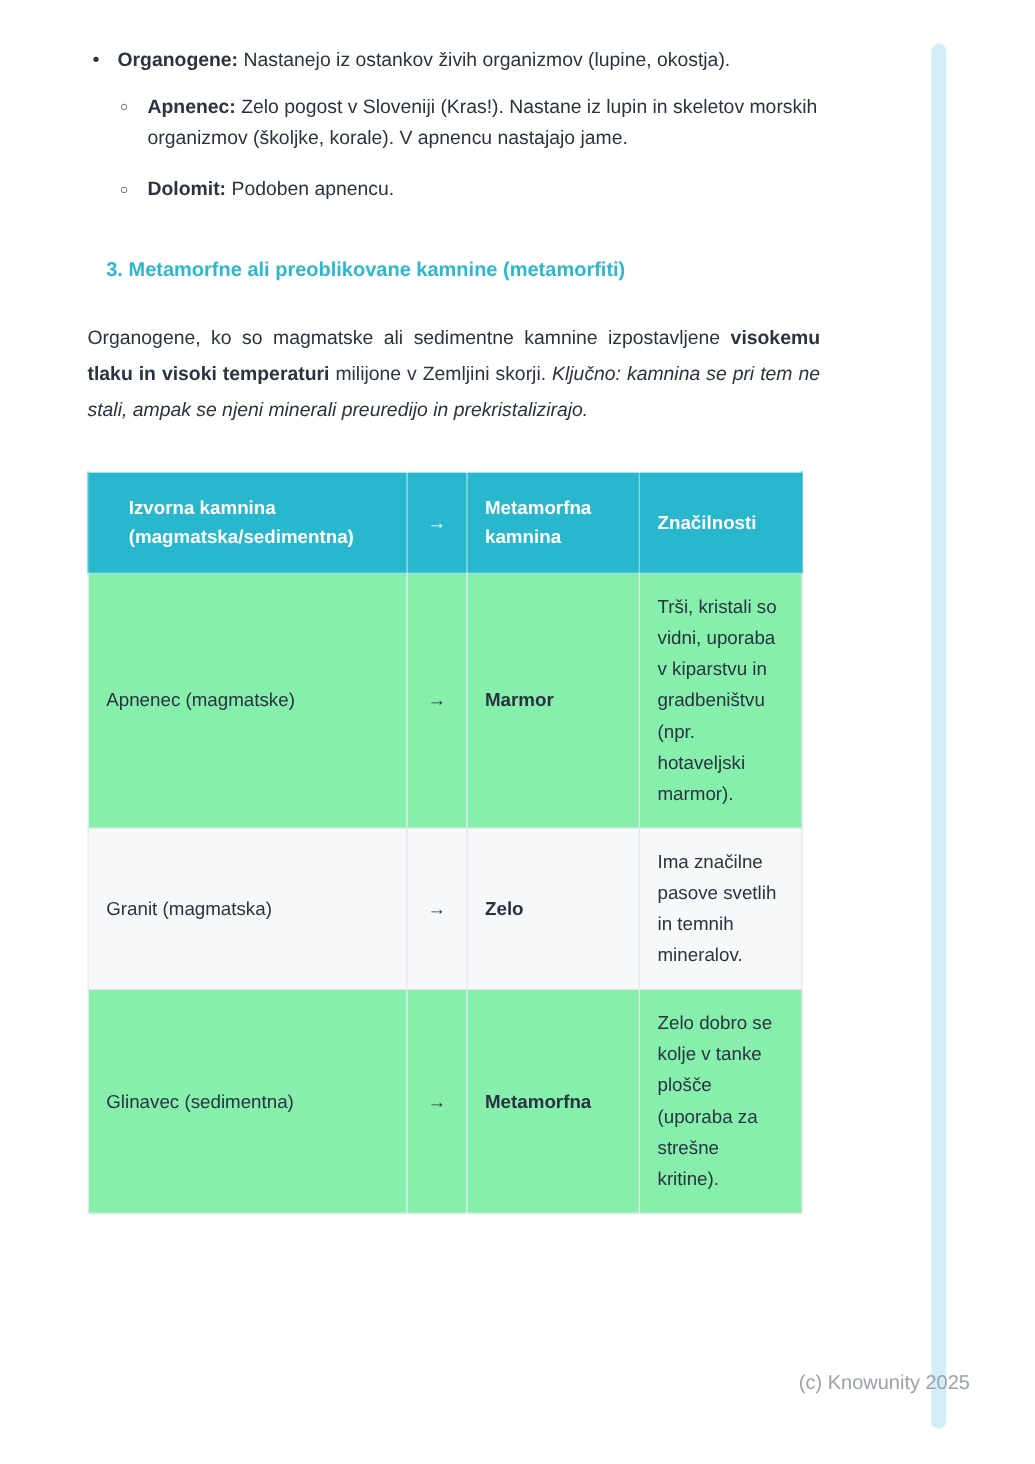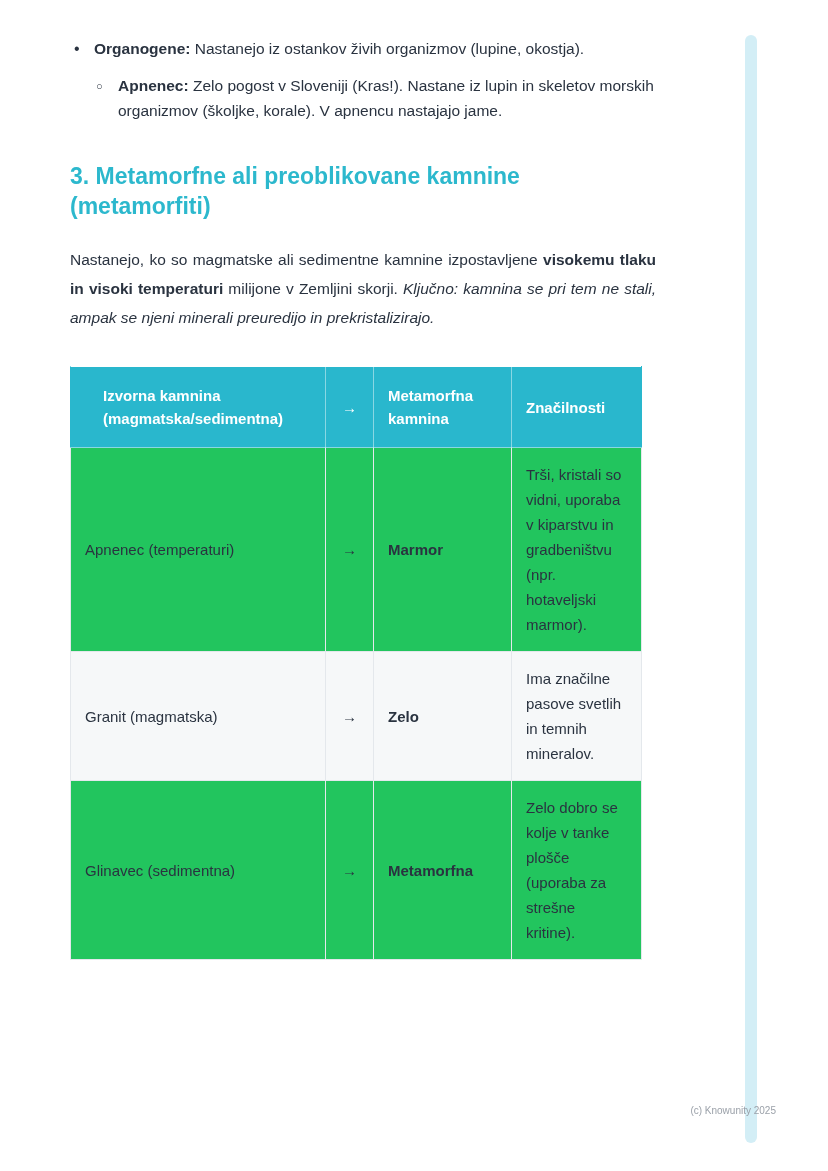--- a/index.html
+++ b/index.html
@@ -70,22 +70,22 @@
     position: absolute;
     left: 2px;
     top: 1px;
     font-size: 11px;
     color: #2a3340;
   }
   .b { font-weight: 700; }
   .i { font-style: italic; }
   
   h2.section-heading {
-    margin: 38px 0 24px 0;
-    font-size: 23px;
+    margin: 38px 0 24px 15px;
+    font-size: 16px;
     line-height: 30px;
     font-weight: 700;
     color: #2cb8cd;
     width: 560px;
   }
   
   p.intro {
     margin: 0 0 34px 0;
     width: 586px;
     font-size: 15.5px;
@@ -112,34 +112,34 @@
     line-height: 23px;
     border: 1px solid rgba(255,255,255,0.45);
     vertical-align: middle;
   }
   table.rock-table thead th.th-arrow { text-align: center; padding-left: 6px; padding-right: 6px; }
   table.rock-table tbody td {
     border: 1px solid #e4e8ec;
     padding: 14px;
     line-height: 25px;
     vertical-align: middle;
-    background: #22c55e;
+    background: #86efac;
   }
   table.rock-table tbody tr:nth-child(even) td { background: #f6f8f9; }
   table.rock-table td.cell-arrow { text-align: center; padding-left: 4px; padding-right: 4px; }
   table.rock-table td.cell-result { font-weight: 700; }
   
   table.rock-table thead tr th:first-child { border-left-color: #29b7cd; padding-left: 32px; }
   table.rock-table thead tr th:last-child { border-right-color: #29b7cd; }
   
   .footer-credit {
     position: absolute;
     right: 52px;
     bottom: 55px;
-    font-size: 10px;
+    font-size: 16px;
     color: #9ba1a9;
     z-index: 2;
   }
 </style>
 </head>
 <body>
 
 <div class="page">
 
   <div class="accent-stripe"></div>
@@ -148,28 +148,32 @@
 
     <ul class="main-list">
       <li>
         <span class="b">Organogene:</span>
         <span>Nastanejo iz ostankov živih organizmov (lupine, okostja).</span>
         <ul class="sub-list">
           <li>
             <span class="b">Apnenec:</span>
             <span>Zelo pogost v Sloveniji (Kras!). Nastane iz lupin in skeletov morskih organizmov (školjke, korale). V apnencu nastajajo jame.</span>
           </li>
+          <li>
+            <span class="b">Dolomit:</span>
+            <span>Podoben apnencu.</span>
+          </li>
         </ul>
       </li>
     </ul>
 
     <h2 class="section-heading">3. Metamorfne ali preoblikovane kamnine (metamorfiti)</h2>
 
     <p class="intro">
-      <span>Nastanejo, ko so magmatske ali sedimentne kamnine izpostavljene</span>
+      <span>Organogene, ko so magmatske ali sedimentne kamnine izpostavljene</span>
       <span class="b">visokemu tlaku in visoki temperaturi</span>
       <span>milijone v Zemljini skorji.</span>
       <span class="i">Ključno: kamnina se pri tem ne stali, ampak se njeni minerali preuredijo in prekristalizirajo.</span>
     </p>
 
     <table class="rock-table">
       <colgroup>
         <col class="c-source">
         <col class="c-arrow">
         <col class="c-result">
@@ -178,21 +182,21 @@
       <thead>
         <tr>
           <th>Izvorna kamnina (magmatska/sedimentna)</th>
           <th class="th-arrow">→</th>
           <th>Metamorfna kamnina</th>
           <th>Značilnosti</th>
         </tr>
       </thead>
       <tbody>
         <tr>
-          <td>Apnenec (temperaturi)</td>
+          <td>Apnenec (magmatske)</td>
           <td class="cell-arrow">→</td>
           <td class="cell-result">Marmor</td>
           <td>Trši, kristali so vidni, uporaba v kiparstvu in gradbeništvu (npr. hotaveljski marmor).</td>
         </tr>
         <tr>
           <td>Granit (magmatska)</td>
           <td class="cell-arrow">→</td>
           <td class="cell-result">Zelo</td>
           <td>Ima značilne pasove svetlih in temnih mineralov.</td>
         </tr>

